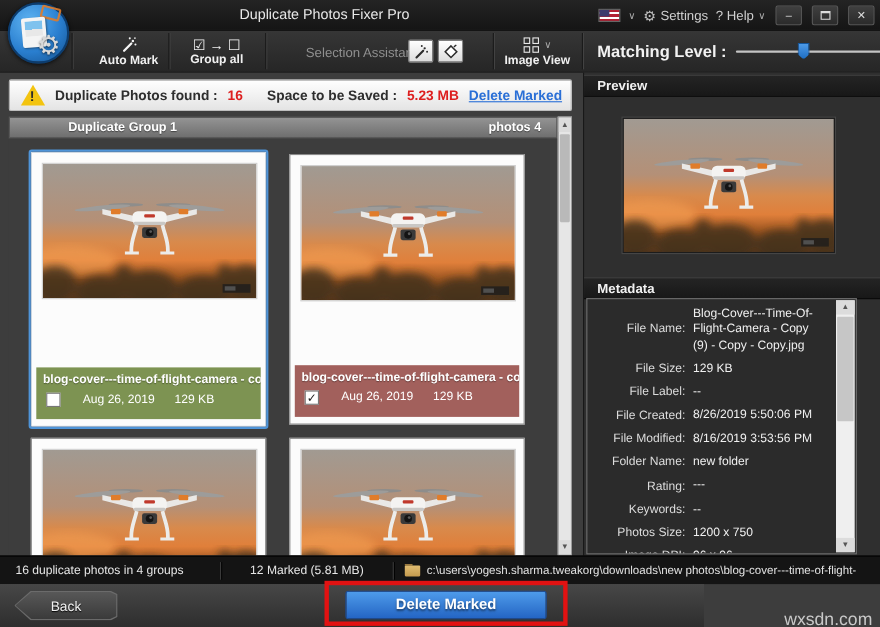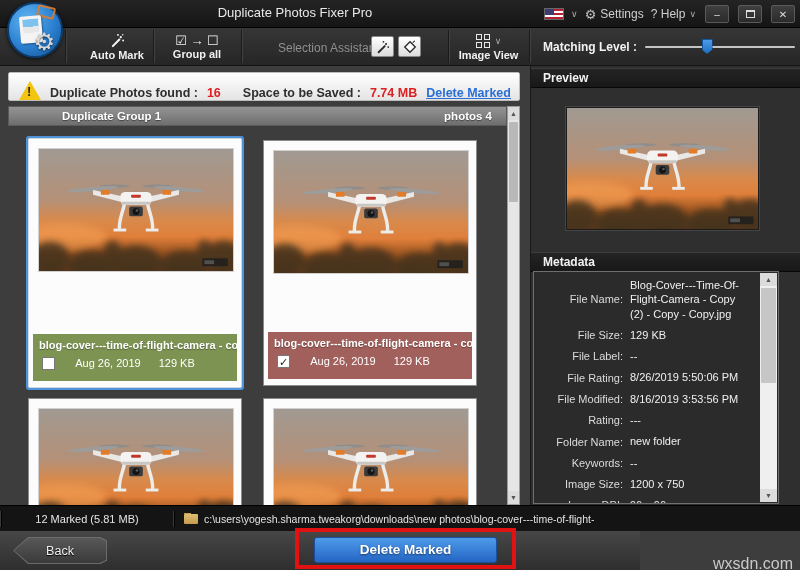--- a/index.html
+++ b/index.html
@@ -72,33 +72,33 @@
   .unmark-glyph { font-size:13px; color:#eee; line-height:12px; }
   .sa-label { position:absolute; left:278px; top:13px; color:#8f8f8f; font-size:12px; }
   .sa-btn {
     position:absolute; top:8px; width:23px; height:21px; background:linear-gradient(#fff,#dcdcdc);
     border:1px solid #888; border-radius:2px; display:flex; align-items:center; justify-content:center;
   }
   .grid-icon { display:grid; grid-template-columns:6px 6px; grid-template-rows:6px 6px; gap:2px; }
   .grid-icon span { border:1.5px solid #e8e8e8; }
   .iv-top { display:flex; align-items:center; gap:5px; }
   .matching { position:absolute; left:543px; top:0; height:38px; display:flex; align-items:center; gap:8px; }
-  .matching .lbl { color:#f2f2f2; font-size:12px; font-weight:bold; white-space:nowrap; }
+  .matching .lbl { color:#f2f2f2; font-size:15px; font-weight:bold; white-space:nowrap; }
   .slider-track { position:relative; width:150px; height:2px; background:#cquot; background:#c4c4c4; border-radius:1px; }
   .slider-thumb {
     position:absolute; top:-7px; width:11px; height:15px; margin-left:-5px;
     background:linear-gradient(#4d9ae8,#1f6fc4); border:1px solid #14579e;
     clip-path:polygon(0 0,100% 0,100% 68%,50% 100%,0 68%);
   }
 
   
   .alert-bar {
     position:absolute; left:8px; top:72px; width:512px; height:29px;
     background:linear-gradient(#ffffff,#e4e4e4); border:1px solid #bdbdbd; border-radius:2px;
-    display:flex; align-items:flex-end; padding:0 12px 0 10px; gap:9px;
+    display:flex; align-items:center; padding:0 12px 0 10px; gap:9px;
   }
   .warn-tri { position:relative; width:0; height:0;
     border-left:11px solid transparent; border-right:11px solid transparent;
     border-bottom:19px solid #f3c410; }
   .warn-tri::after { content:"!"; position:absolute; left:-3px; top:3px; color:#2b2b2b;
     font-size:13px; font-weight:bold; }
   .alert-txt { color:#2e2e2e; font-size:12.5px; font-weight:bold; white-space:nowrap; }
   .alert-val { color:#dd1f1f; font-size:12.5px; font-weight:bold; white-space:nowrap; }
   .alert-div { width:1px; height:16px; background:#c2c2c2; margin:0 2px; }
   .delete-link { margin-left:auto; color:#2a6fd6; font-size:12.5px; font-weight:bold;
@@ -150,21 +150,21 @@
   .meta-rows { position:absolute; left:0; top:6px; right:20px; }
   .meta-row { display:flex; align-items:center; margin-bottom:7px; }
   .meta-label { width:96px; text-align:right; color:#dcdcdc; font-size:11px; flex:0 0 96px; padding-right:7px; }
   .meta-value { color:#f0f0f0; font-size:11px; width:120px; word-wrap:break-word; line-height:1.3; }
 
   
   .status-bar { position:absolute; left:0; top:505px; width:800px; height:26px;
     background:#141414; border-top:1px solid #000; display:flex; align-items:center;
     color:#e6e6e6; font-size:11px; }
   .sb-cell1 { width:200px; padding-left:14px; }
-  .sb-cell2 { width:172px; text-align:center; }
+  .sb-cell2 { width:156px; text-align:center; }
   .sb-cell3 { flex:1; display:flex; align-items:center; gap:6px; padding-left:10px;
     overflow:hidden; white-space:nowrap; }
   .sb-div { width:1px; height:16px; background:#3a3a3a; box-shadow:1px 0 0 #000; }
   .folder-ic { position:relative; width:14px; height:10px; background:linear-gradient(#e0bd72,#c49a4e);
     border-radius:1px; flex:0 0 14px; }
   .folder-ic::before { content:""; position:absolute; left:0; top:-3px; width:7px; height:3px;
     background:#c49a4e; border-radius:1px 1px 0 0; }
   .sb-path { overflow:hidden; text-overflow:clip; color:#e2e2e2; font-size:10.5px; }
 
   
@@ -331,21 +331,21 @@
       </span>
     </div>
   </div>
 
   <div class="alert-bar">
     <span class="warn-tri"></span>
     <span class="alert-txt">Duplicate Photos found :</span>
     <span class="alert-val">16</span>
     <span class="alert-div"></span>
     <span class="alert-txt">Space to be Saved :</span>
-    <span class="alert-val">7.74 MB</span>
+    <span class="alert-val">5.23 MB</span>
     <span class="delete-link">Delete Marked</span>
   </div>
 
   <div class="group-header">
     <span>Duplicate Group 1</span>
     <span>photos 4</span>
   </div>
 
   <div class="photo-grid">
 
@@ -410,78 +410,79 @@
           <use href="#droneScene"></use>
         </svg>
       </div>
 
     <div class="panel-header" style="top:186px">Metadata</div>
     <div class="meta-frame">
       <div class="meta-rows">
 
           <div class="meta-row">
             <span class="meta-label">File Name:</span>
-            <span class="meta-value">Blog-Cover---Time-Of-Flight-Camera - Copy (2) - Copy - Copy.jpg</span>
+            <span class="meta-value">Blog-Cover---Time-Of-Flight-Camera - Copy (9) - Copy - Copy.jpg</span>
           </div>
 
           <div class="meta-row">
             <span class="meta-label">File Size:</span>
             <span class="meta-value">129 KB</span>
           </div>
 
           <div class="meta-row">
             <span class="meta-label">File Label:</span>
             <span class="meta-value">--</span>
           </div>
 
           <div class="meta-row">
-            <span class="meta-label">File Rating:</span>
+            <span class="meta-label">File Created:</span>
             <span class="meta-value">8/26/2019 5:50:06 PM</span>
           </div>
 
           <div class="meta-row">
             <span class="meta-label">File Modified:</span>
             <span class="meta-value">8/16/2019 3:53:56 PM</span>
           </div>
 
           <div class="meta-row">
+            <span class="meta-label">Folder Name:</span>
+            <span class="meta-value">new folder</span>
+          </div>
+
+          <div class="meta-row">
             <span class="meta-label">Rating:</span>
             <span class="meta-value">---</span>
           </div>
 
           <div class="meta-row">
-            <span class="meta-label">Folder Name:</span>
-            <span class="meta-value">new folder</span>
-          </div>
-
-          <div class="meta-row">
             <span class="meta-label">Keywords:</span>
             <span class="meta-value">--</span>
           </div>
 
           <div class="meta-row">
-            <span class="meta-label">Image Size:</span>
+            <span class="meta-label">Photos Size:</span>
             <span class="meta-value">1200 x 750</span>
           </div>
 
           <div class="meta-row">
             <span class="meta-label">Image DPI:</span>
             <span class="meta-value">96 x 96</span>
           </div>
 
         </div>
       <div class="vscroll" style="right:1px;top:1px;width:17px;height:229px;border:none;background:#efefef">
         <span class="vs-arrow up">▲</span>
         <span class="vs-arrow down">▼</span>
         <span class="vs-thumb" style="top:15px;height:95px;background:#c6c6c6"></span>
       </div>
     </div>
   </div>
 
   <div class="status-bar">
+    <span class="sb-cell1">16 duplicate photos in 4 groups</span>
     <span class="sb-div"></span>
     <span class="sb-cell2">12 Marked (5.81 MB)</span>
     <span class="sb-div"></span>
     <span class="sb-cell3">
       <span class="folder-ic"></span>
       <span class="sb-path">c:\users\yogesh.sharma.tweakorg\downloads\new photos\blog-cover---time-of-flight-</span>
     </span>
   </div>
 
   <div class="footer">

